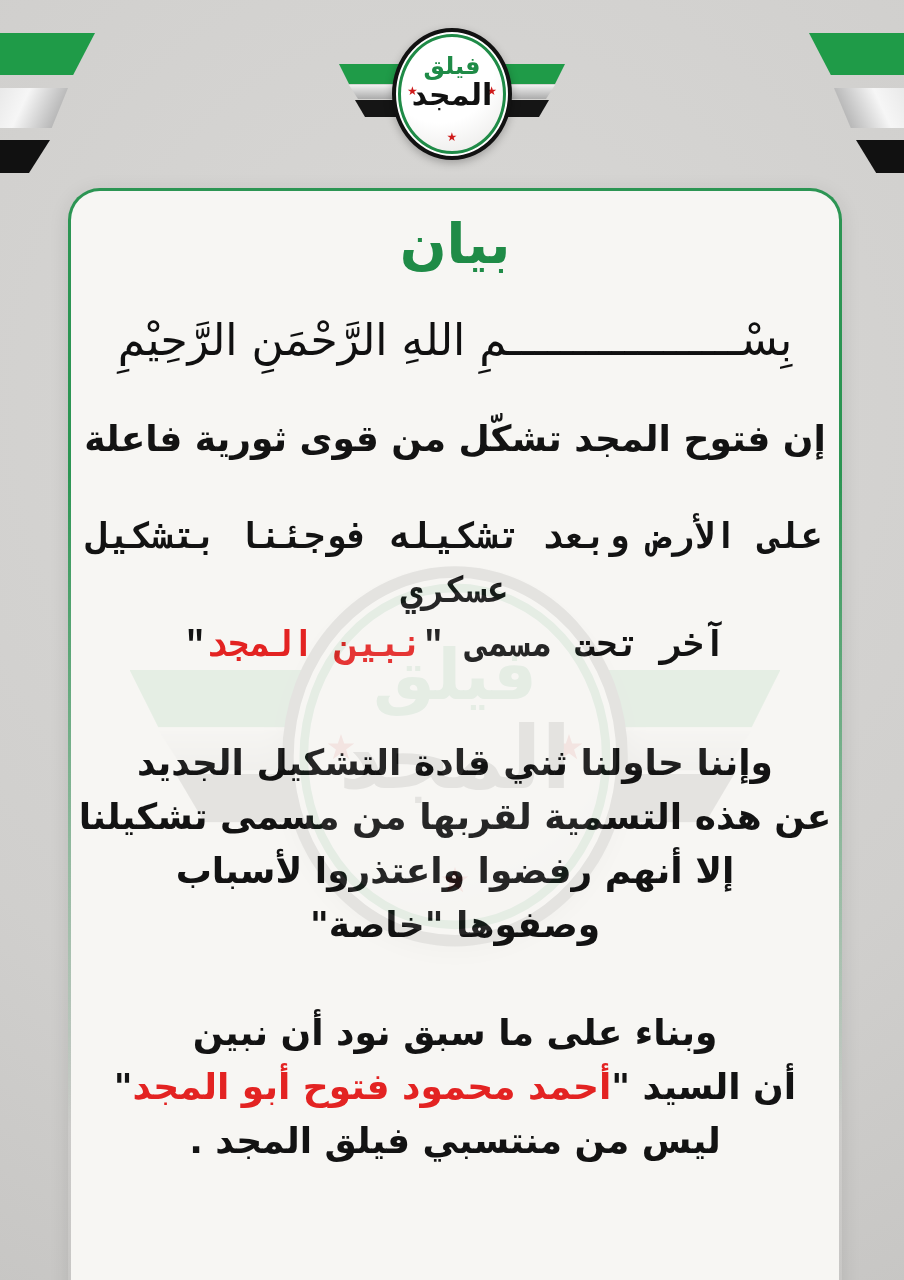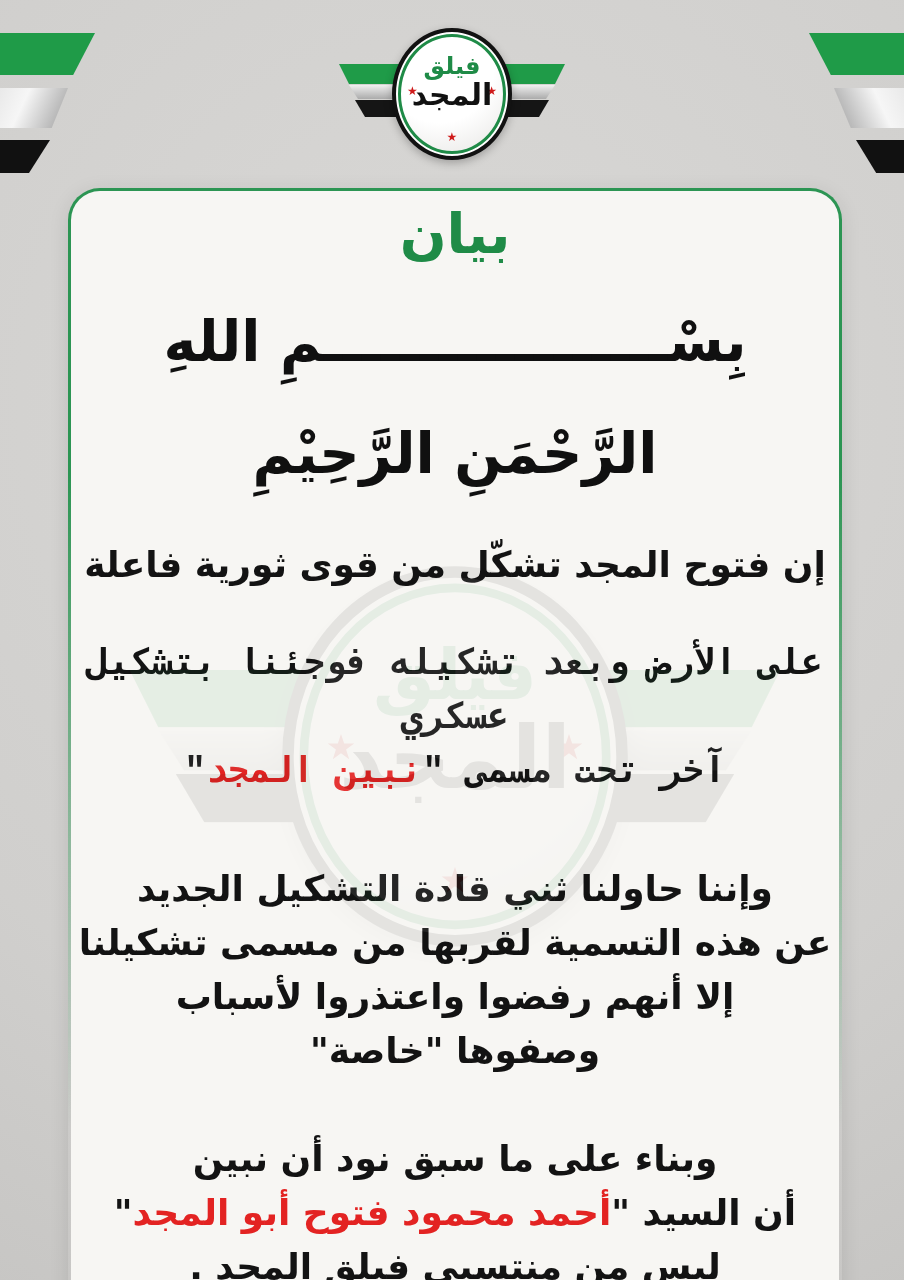--- a/index.html
+++ b/index.html
@@ -69,22 +69,22 @@
     border:3px solid transparent;
     background:
       linear-gradient(#f7f6f3,#f7f6f3) padding-box,
       linear-gradient(180deg,#2c9553 0%,#2c9553 25%,rgba(44,149,83,.35) 60%,rgba(44,149,83,0) 82%) border-box;
     box-shadow:0 4px 20px rgba(0,0,0,.10);
   }
   .content{
     position:relative;height:100%;direction:rtl;text-align:center;
     color:#131313;font-weight:bold;overflow:hidden;border-radius:30px;
   }
-  .doc-title{margin-top:12px;font-size:55px;line-height:1.15;color:#1f8b47;}
-  .bismillah{margin-top:20px;font-size:56px;line-height:2.0;font-weight:bold;color:#101010;}
+  .doc-title{margin-top:22px;font-size:55px;line-height:1.15;color:#1f8b47;}
+  .bismillah{margin-top:20px;font-size:44px;line-height:2.0;font-weight:normal;color:#101010;}
   .para{font-size:36px;line-height:1.5;}
   .p1{margin-top:28px;}
   .p2{margin-top:46px;font-family:Liberation Mono, monospace;}
   .p3{margin-top:62px;}
   .p4{margin-top:54px;}
   .hl{color:#e32322;}
 </style>
 </head>
 <body>
 

